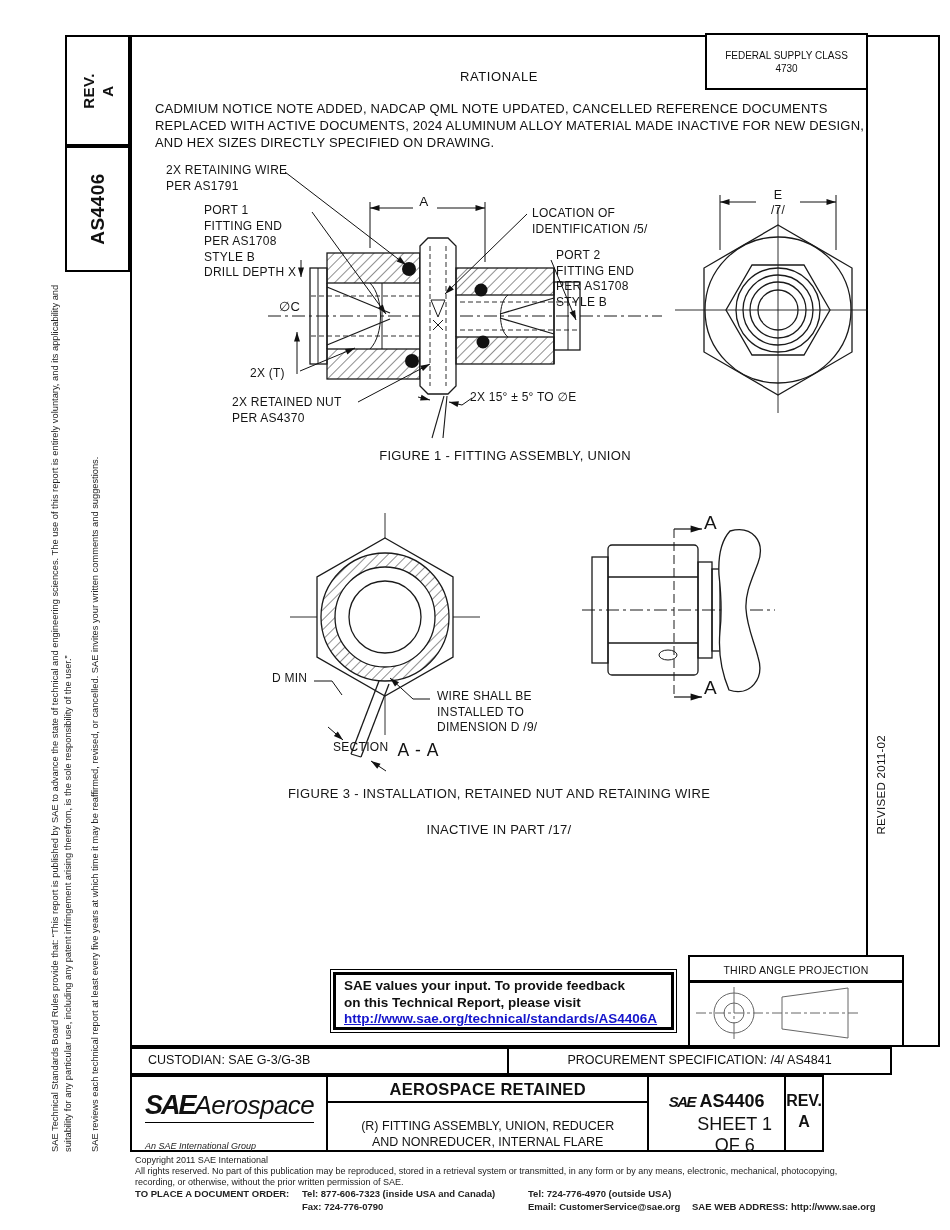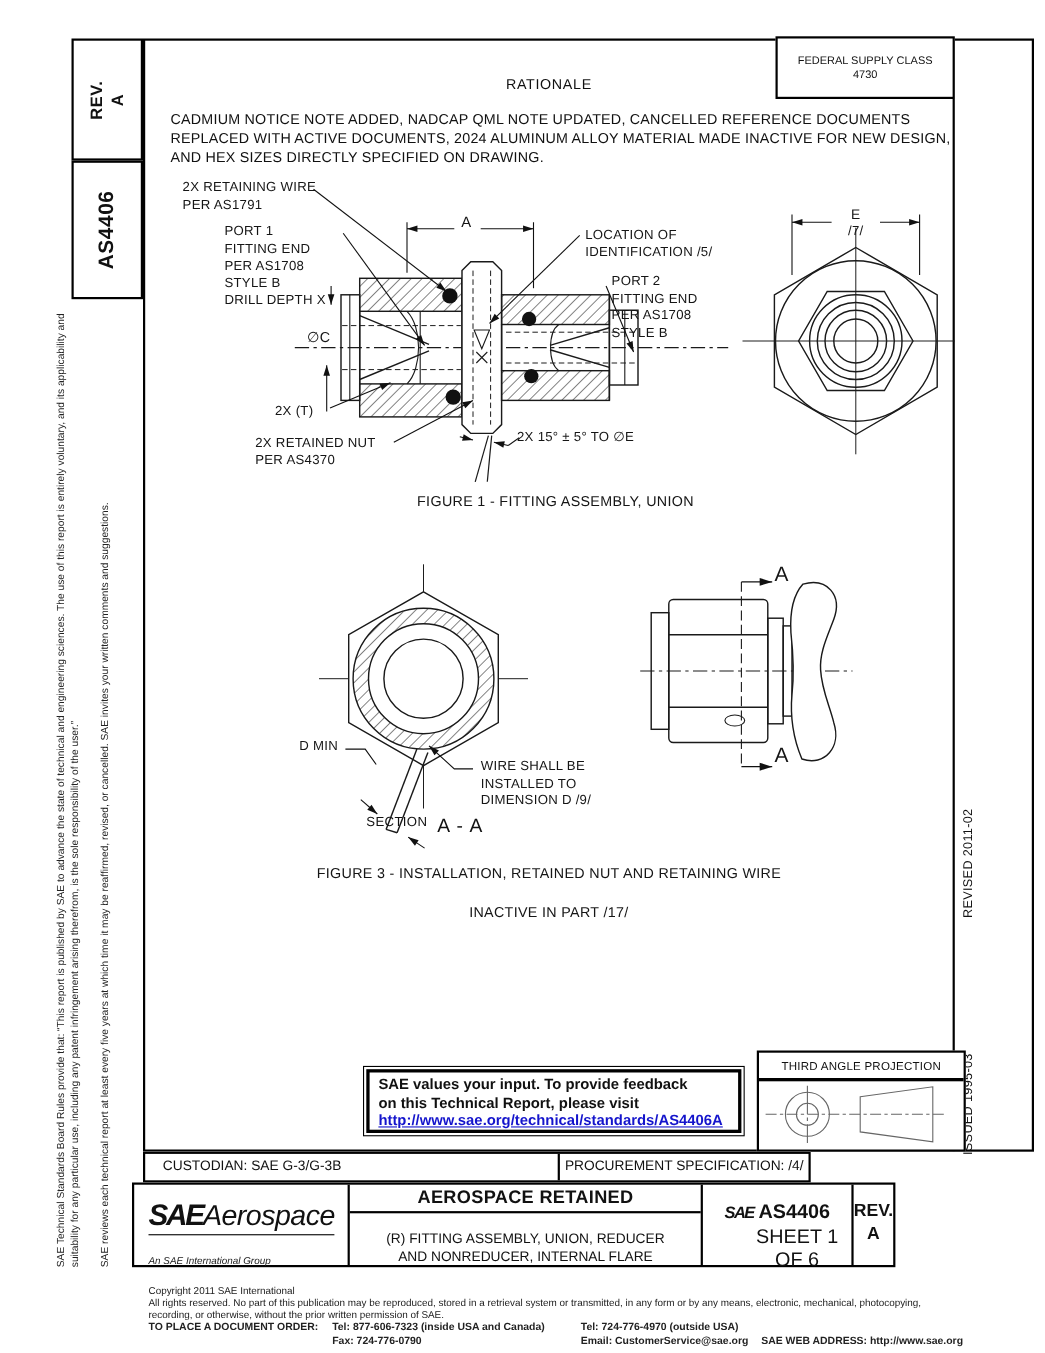--- a/index.html
+++ b/index.html
@@ -213,39 +213,39 @@
 <div class="cap" style="top:822px;">INACTIVE IN PART /17/</div>
 
 <div class="abs" style="left:330px;top:969px;width:347px;height:64px;border:1px solid #000;padding:2px;background:#fff;">
   <div style="border:3px solid #000;height:100%;padding:3px 8px;font-size:13.5px;font-weight:bold;line-height:16.5px;">
     <div>SAE values your input. To provide feedback</div>
     <div>on this Technical Report, please visit</div>
     <a class="link">http://www.sae.org/technical/standards/AS4406A</a>
   </div>
 </div>
 
-<div class="abs" style="left:688px;top:955px;width:190px;height:92px;border:2px solid #000;background:#fff;">
+<div class="abs" style="left:688px;top:955px;width:216px;height:92px;border:2px solid #000;background:#fff;">
   <div style="height:26px;line-height:26px;text-align:center;font-size:10.5px;border-bottom:3px solid #000;letter-spacing:0.2px;">THIRD ANGLE PROJECTION</div>
   <svg width="176" height="60" viewBox="0 0 176 60">
     <g stroke="#666" stroke-width="1" fill="none">
       <line x1="6" y1="30" x2="170" y2="30" stroke-dasharray="10 3 3 3"></line>
       <line x1="44" y1="4" x2="44" y2="56" stroke-dasharray="26 3 3 3"></line>
       <circle cx="44" cy="30" r="20"></circle>
       <circle cx="44" cy="30" r="10"></circle>
       <polygon points="92,14 158,5 158,55 92,46"></polygon>
     </g>
   </svg>
 </div>
 
-<div class="abs" style="left:130px;top:1047px;width:607px;height:28px;border:2px solid #000;display:flex;background:#fff;">
+<div class="abs" style="left:130px;top:1047px;width:762px;height:28px;border:2px solid #000;display:flex;background:#fff;">
   <div style="width:375px;padding-left:16px;line-height:23px;font-size:12.5px;">CUSTODIAN: SAE G-3/G-3B</div>
   <div style="flex:1;border-left:2px solid #000;text-align:center;line-height:23px;font-size:12.5px;">PROCUREMENT SPECIFICATION: /4/ AS4841</div>
 </div>
 
-<div class="abs" style="left:120px;top:1075px;width:694px;height:77px;border:2.5px solid #000;display:flex;background:#fff;">
+<div class="abs" style="left:130px;top:1075px;width:694px;height:77px;border:2.5px solid #000;display:flex;background:#fff;">
   <div style="width:203px;border-right:2px solid #000;padding:13px 0 0 13px;">
     <div style="border-bottom:1.5px solid #000;display:inline-block;padding-bottom:1px;">
       <span style="font-style:italic;font-weight:900;font-size:27px;letter-spacing:-2px;">SAE</span><span style="font-style:italic;font-size:26px;letter-spacing:-0.5px;">Aerospace</span>
     </div>
     <div style="font-style:italic;font-size:9px;margin-top:18px;color:#222;">An SAE International Group</div>
   </div>
   <div style="width:333px;border-right:2px solid #000;">
     <div style="font-weight:bold;font-size:16.5px;text-align:center;padding:3px 0 2px;border-bottom:2px solid #000;letter-spacing:0.3px;">AEROSPACE RETAINED</div>
     <div class="pre" style="font-size:12.5px;text-align:center;padding-top:16px;line-height:15.5px;">(R) FITTING ASSEMBLY, UNION, REDUCER
 AND NONREDUCER, INTERNAL FLARE</div>
@@ -256,21 +256,21 @@
       <span style="font-weight:bold;font-size:18px;">AS4406</span>
     </div>
     <div style="font-size:18px;margin-top:2px;margin-left:36px;">SHEET 1 OF 6</div>
   </div>
   <div style="flex:1;text-align:center;padding-top:13px;font-weight:bold;font-size:16px;line-height:21px;">
     <div>REV.</div>
     <div>A</div>
   </div>
 </div>
 
-<div class="abs" style="left:135px;top:1155px;width:810px;font-size:9px;line-height:10.8px;color:#222;margin-top:13px;">
+<div class="abs" style="left:135px;top:1155px;width:810px;font-size:9px;line-height:10.8px;color:#222;">
   <div>Copyright 2011 SAE International</div>
   <div class="pre">All rights reserved. No part of this publication may be reproduced, stored in a retrieval system or transmitted, in any form or by any means, electronic, mechanical, photocopying,
 recording, or otherwise, without the prior written permission of SAE.</div>
   <div style="position:relative;height:28px;font-weight:bold;font-size:9.5px;">
     <span class="abs" style="left:0;top:2px;">TO PLACE A DOCUMENT ORDER:</span>
     <span class="abs" style="left:167px;top:2px;">Tel: 877-606-7323 (inside USA and Canada)</span>
     <span class="abs" style="left:393px;top:2px;">Tel: 724-776-4970 (outside USA)</span>
     <span class="abs" style="left:167px;top:15px;">Fax: 724-776-0790</span>
     <span class="abs" style="left:393px;top:15px;">Email: CustomerService@sae.org</span>
     <span class="abs" style="left:557px;top:15px;">SAE WEB ADDRESS: http://www.sae.org</span>

